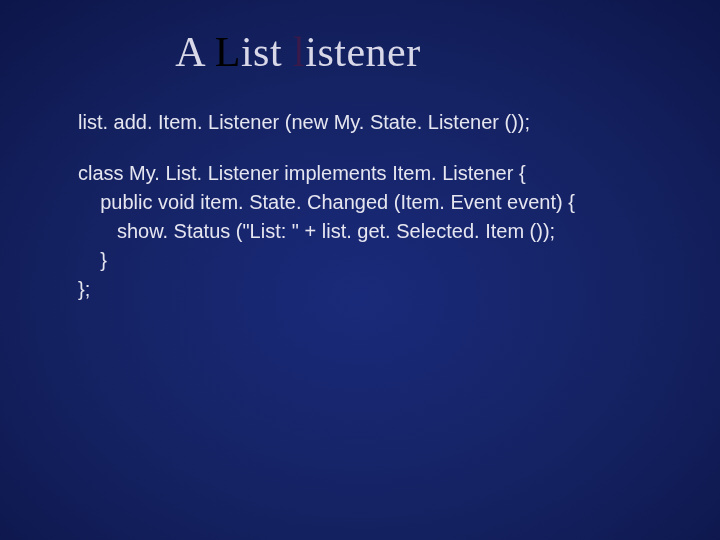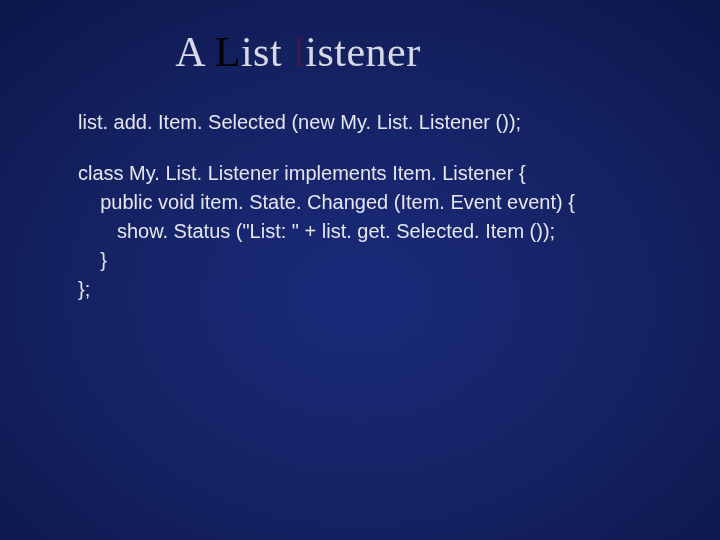--- a/index.html
+++ b/index.html
@@ -47,21 +47,21 @@
 </style>
 </head>
 <body>
 
 <div class="slide">
 
   <h1 class="title">
     <span>A </span><span class="sl-black">L</span><span>ist </span><span class="sl-dark">l</span><span>istener</span>
   </h1>
 
-  <div class="code-block">list. add. Item. Selected (new My. List. Listener ());</div>
+  <div class="code-block">list. add. Item. Listener (new My. State. Listener ());</div>
 
   <div class="code-block">class My. List. Listener implements Item. Listener {
     public void item. State. Changed (Item. Event event) {
        show. Status ("List: " + list. get. Selected. Item ());
     }
 };</div>
 
 </div>
 
 </body></html>

